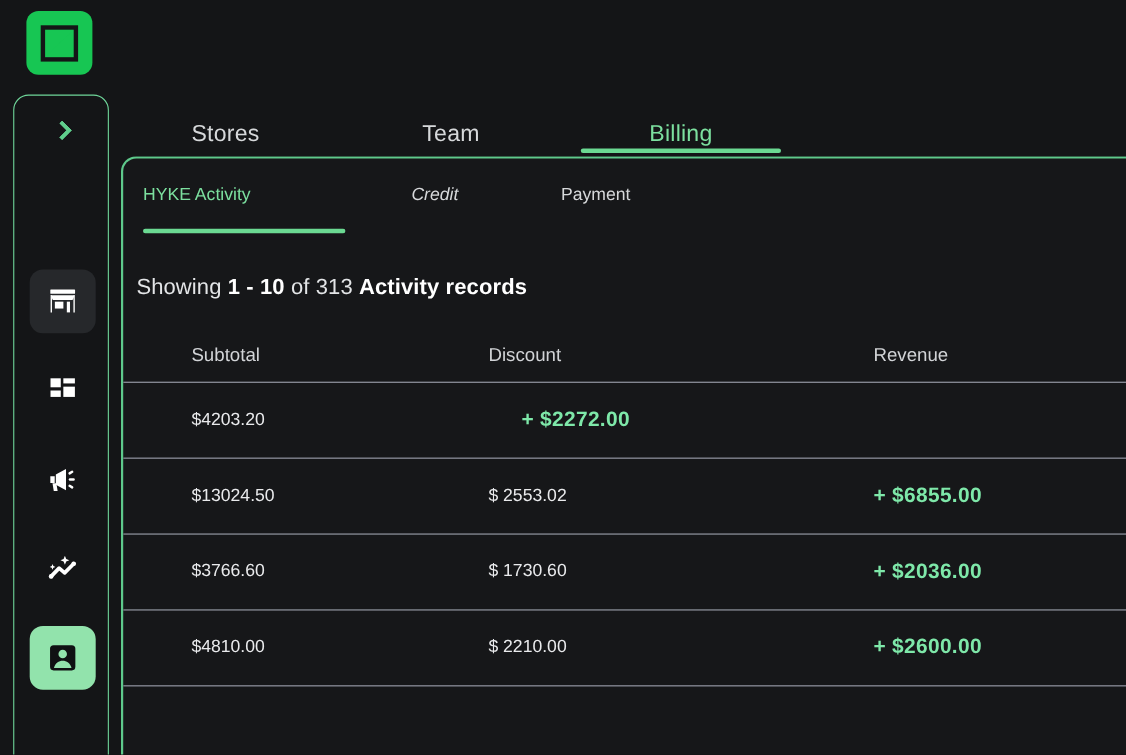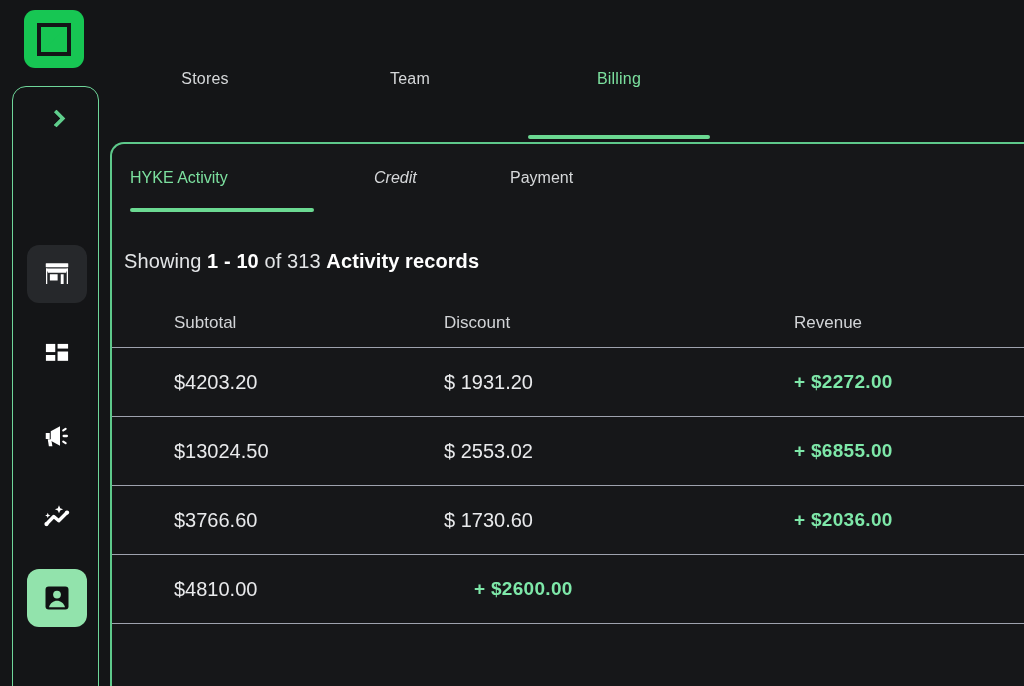--- a/index.html
+++ b/index.html
@@ -111,23 +111,23 @@
     top: 70px;
     width: 914px;
     height: 72px;
     display: flex;
     align-items: flex-start;
   }
   .topnav-tab {
     position: relative;
     height: 64px;
     display: flex;
-    align-items: flex-start;
-    justify-content: center;
-    font-size: 16px;
+    align-items: flex-end;
+    justify-content: center;
+    font-size: 21px;
     color: #d6d8da;
     letter-spacing: .2px;
     cursor: pointer;
     padding: 0 6px;
   }
   .tab-stores { width: 148px; margin-left: 21px; }
   .tab-team   { width: 148px; margin-left: 57px; }
   .tab-billing{ width: 182px; margin-left: 44px; }
   .topnav-tab.active { color: #7ce09f; }
   .topnav-tab.active::after {
@@ -209,21 +209,21 @@
     display: flex;
     height: 69px;
     align-items: center;
     border-top: 1px solid #9ea2ae;
   }
   .cell { text-align: left; }
   .c-sub { width: 318px; padding-left: 62px; }
   .c-dis { width: 320px; padding-left: 14px; }
   .c-rev { width: 276px; padding-left: 44px; }
   .v-sub, .v-dis {
-    font-size: 20px;
+    font-size: 16px;
     color: #e9eaec;
   }
   .v-rev {
     font-size: 19px;
     font-weight: bold;
     color: #7ee8a9;
     letter-spacing: .3px;
   }
 </style>
 </head>
@@ -341,38 +341,38 @@
     <div class="tbl">
 
       <div class="tbl-head">
         <div class="cell c-sub">Subtotal</div>
         <div class="cell c-dis">Discount</div>
         <div class="cell c-rev">Revenue</div>
       </div>
 
       <div class="tbl-row">
         <div class="cell c-sub v-sub">$4203.20</div>
-        <div class="cell c-dis v-dis">$ 1931.20</div>
         <div class="cell c-rev v-rev">+ $2272.00</div>
       </div>
 
       <div class="tbl-row">
         <div class="cell c-sub v-sub">$13024.50</div>
         <div class="cell c-dis v-dis">$ 2553.02</div>
         <div class="cell c-rev v-rev">+ $6855.00</div>
       </div>
 
       <div class="tbl-row">
         <div class="cell c-sub v-sub">$3766.60</div>
         <div class="cell c-dis v-dis">$ 1730.60</div>
         <div class="cell c-rev v-rev">+ $2036.00</div>
       </div>
 
       <div class="tbl-row">
         <div class="cell c-sub v-sub">$4810.00</div>
+        <div class="cell c-dis v-dis">$ 2210.00</div>
         <div class="cell c-rev v-rev">+ $2600.00</div>
       </div>
 
       <div class="tbl-row">
         <div class="cell c-sub v-sub"></div>
         <div class="cell c-dis v-dis"></div>
         <div class="cell c-rev v-rev"></div>
       </div>
 
     </div>

